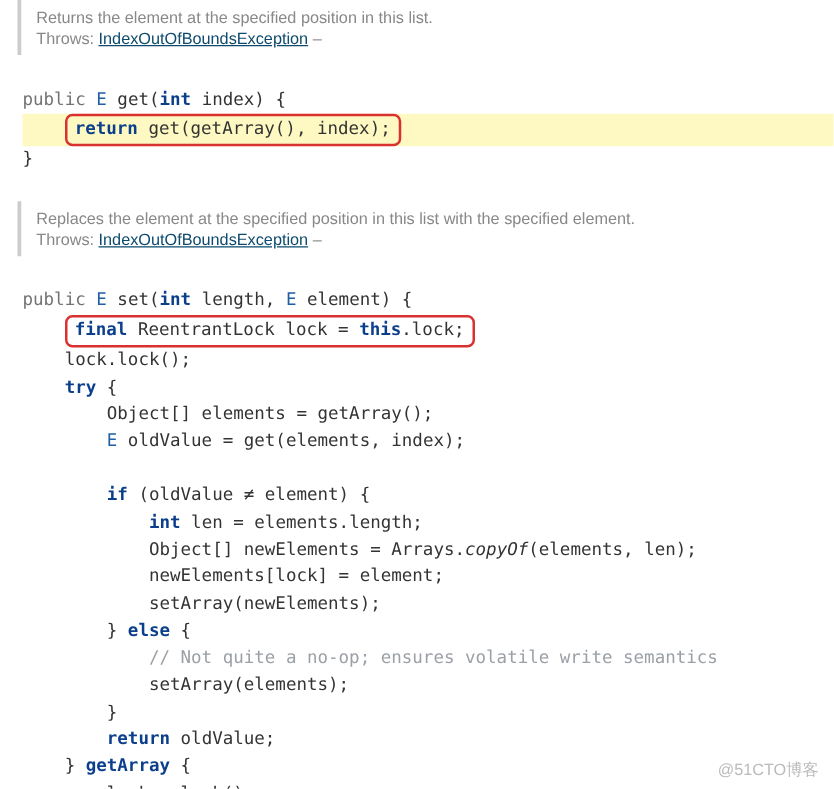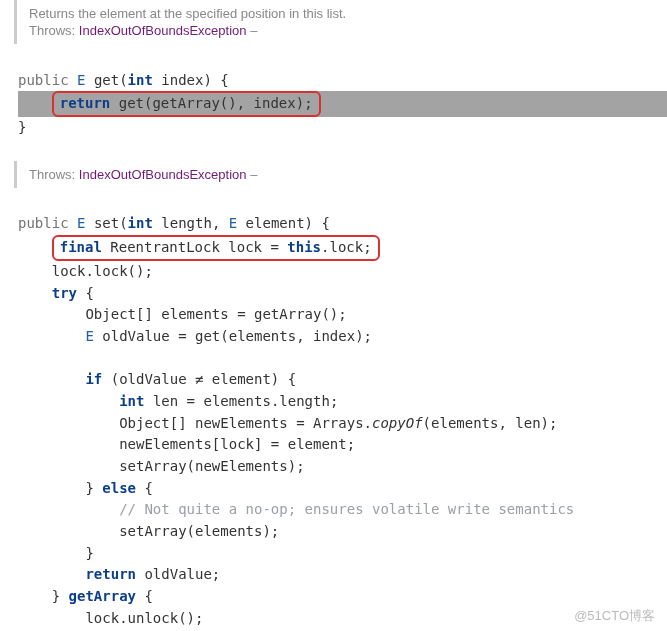--- a/index.html
+++ b/index.html
@@ -13,36 +13,36 @@
   }
   .doc-block {
     border-left: 3px solid #ccc;
     padding: 6px 12px;
     margin-left: 14px;
     color: #888;
     font-size: 13px;
   }
   .doc-desc { margin-bottom: 2px; }
   .doc-throws { }
-  .doc-link { color: #701a75; }
+  .doc-link { color: #0c4a6e; text-decoration: underline; }
   .code {
     font-family: "SF Mono", Menlo, Monaco, Consolas, monospace;
     font-size: 14px;
     line-height: 1.55;
     white-space: pre;
     padding-left: 18px;
     padding-top: 4px;
     padding-bottom: 4px;
   }
   .kw { color: #0b3f8c; font-weight: 600; }
   .type { color: #1f5fa6; }
   .mod { color: #737373; font-weight: 400; }
   .comment { color: #9ba0a6; }
   .highlight-line {
-    background: #a3a3a3;
+    background: #fef9c3;
     display: inline-block;
     width: 100%;
   }
   .box {
     border: 2px solid #d93030;
     border-radius: 6px;
     padding: 0 6px;
     display: inline-block;
   }
   .watermark {
@@ -70,20 +70,21 @@
 
 <div class="code">
 <span><span class="mod">public </span><span class="type">E </span><span>get(</span><span class="kw">int </span><span>index) {</span></span>
 <span class="highlight-line">    <span class="box"><span class="kw">return</span><span> get(getArray(), index);</span></span></span>
 <span>}</span>
 </div>
 
 <div style="height:18px"></div>
 
 <div class="doc-block">
+  <div class="doc-desc">Replaces the element at the specified position in this list with the specified element.</div>
   <div class="doc-throws">
     <span>Throws: </span><span class="doc-link">IndexOutOfBoundsException</span><span> –</span>
   </div>
 </div>
 
 <div class="code">
 <span><span class="mod">public </span><span class="type">E </span><span>set(</span><span class="kw">int </span><span>length, </span><span class="type">E </span><span>element) {</span></span>
 <span>    <span class="box"><span class="kw">final</span><span> ReentrantLock lock = </span><span class="kw">this</span><span>.lock;</span></span></span>
 <span>    lock.lock();</span>
 <span>    <span class="kw">try</span><span> {</span></span>

